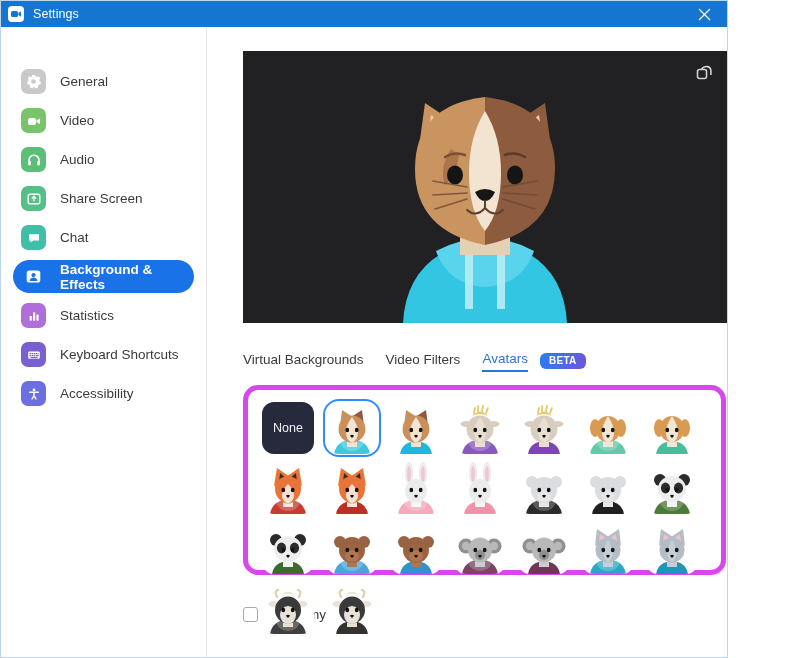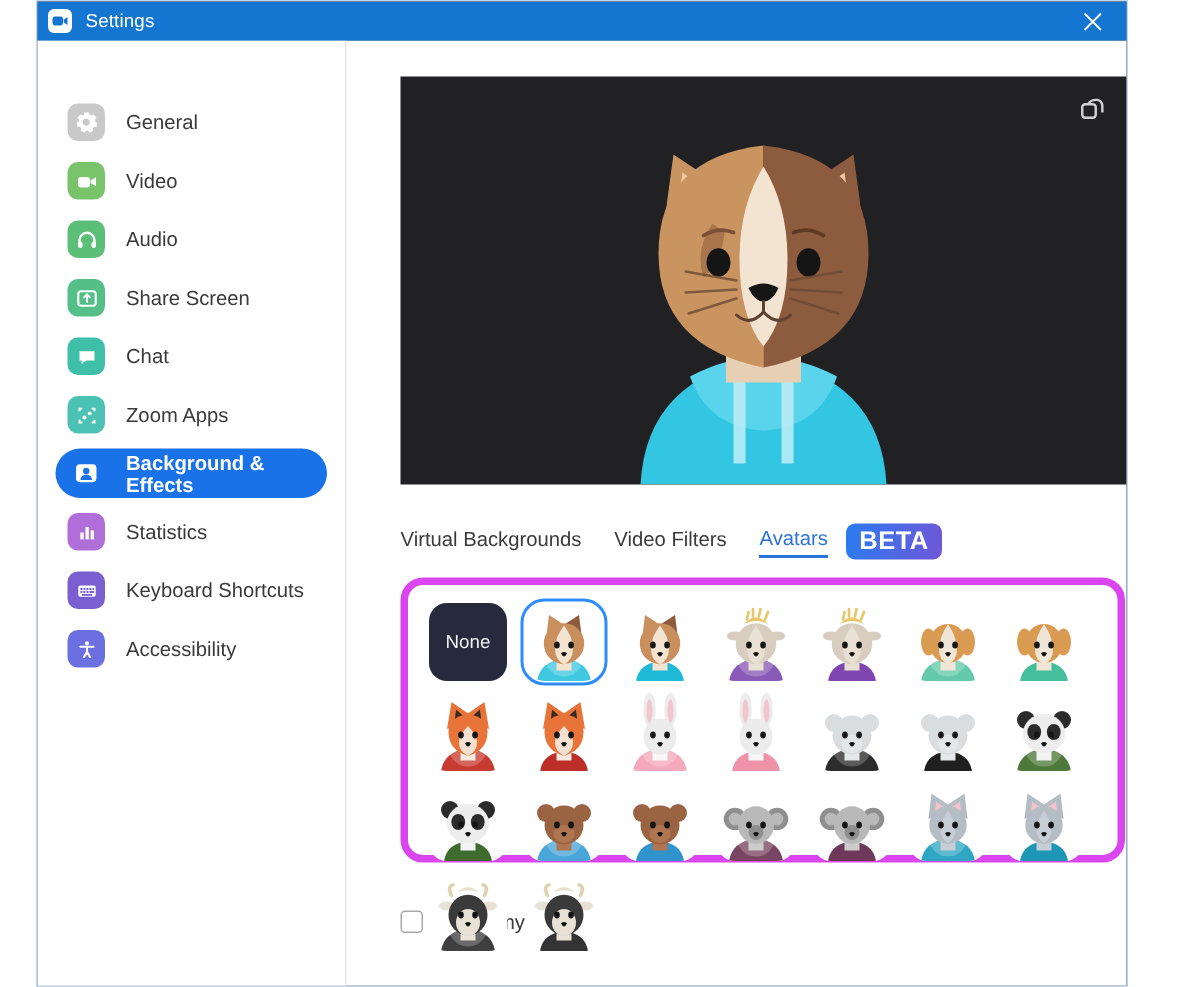--- a/index.html
+++ b/index.html
@@ -6,24 +6,23 @@
   html, body {
     margin: 0; padding: 0;
     width: 796px; height: 658px;
     overflow: hidden;
     font-family: "Liberation Sans", sans-serif;
     background: #ffffff;
   }
   .window {
     position: relative;
     width: 728px; height: 658px;
-    background: #404040;
+    background: #7dd3fc;
     border: 1px solid #bfd6ef;
     overflow: hidden;
-    margin-left: 24px;
   }
 
   
   .titlebar {
     height: 26px;
     background: #1576d2;
     display: flex;
     align-items: center;
     position: relative;
     user-select: none;
@@ -133,21 +132,21 @@
     white-space: nowrap;
   }
   .tab.active {
     color: #2d74d8;
     border-bottom: 2px solid #2d74d8;
   }
   .beta-badge {
     margin-left: -10px;
     background: linear-gradient(100deg, #2a7cf0 0%, #6f57d8 100%);
     color: #ffffff;
-    font-size: 17px;
+    font-size: 10px;
     font-weight: bold;
     border-radius: 6px;
     padding: 2px 9px 3px 9px;
     letter-spacing: .3px;
     line-height: 1.15;
   }
 
   
   .grid-panel {
     margin-top: 12px;
@@ -270,30 +269,20 @@
 
       <div class="nav-item">
         <span class="ico" style="background:#3fbfa8">
           <svg width="16" height="16" viewBox="0 0 16 16">
             <path d="M3 4.2h10v6.2H7.4L4.4 12.6v-2.2H3z" fill="#ffffff"></path>
           </svg>
         </span>
         <span class="nav-label">Chat</span>
       </div>
 
-      <div class="nav-item">
-        <span class="ico" style="background:#4cc2b4">
-          <svg width="16" height="16" viewBox="0 0 16 16">
-            <path d="M3 5.2V3.4h1.9 M11.1 3.4H13v1.8 M13 10.8v1.8h-1.9 M4.9 12.6H3v-1.8" stroke="#ffffff" stroke-width="1.3" fill="none"></path>
-            <circle cx="6.3" cy="9.3" r="1.3" fill="#ffffff"></circle>
-            <circle cx="9.8" cy="6.6" r="1.3" fill="#ffffff"></circle>
-          </svg>
-        </span>
-        <span class="nav-label">Zoom Apps</span>
-      </div>
 
       <div class="nav-item active">
         <span class="ico">
           <svg width="17" height="17" viewBox="0 0 16 16">
             <rect x="1.6" y="2.4" width="12.8" height="11.2" rx="2.4" fill="#ffffff"></rect>
             <circle cx="8" cy="6.6" r="2" fill="#1a72e8"></circle>
             <path d="M4.4 12.2c0-2 1.7-3.2 3.6-3.2s3.6 1.2 3.6 3.2z" fill="#1a72e8"></path>
           </svg>
         </span>
         <span class="nav-label">Background &amp; Effects</span>

